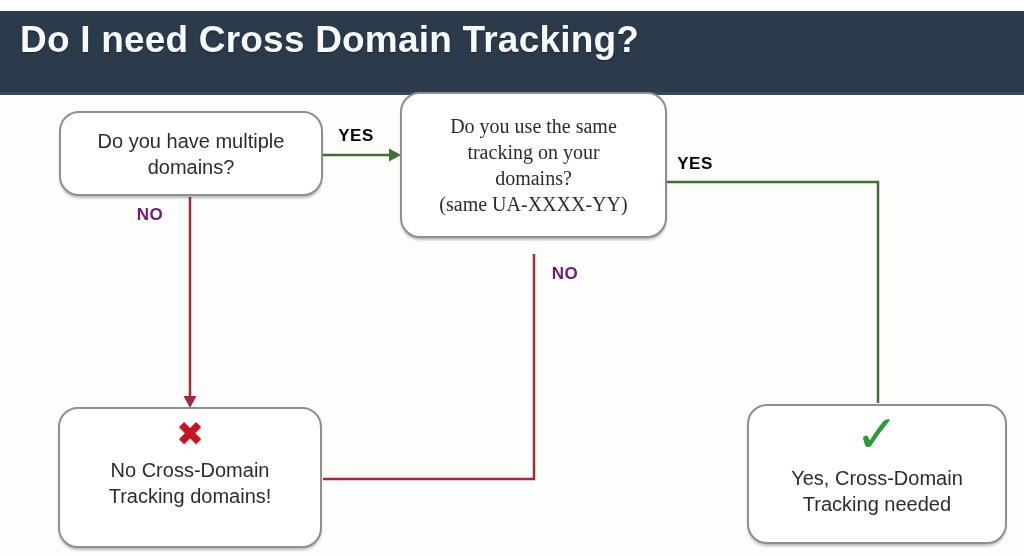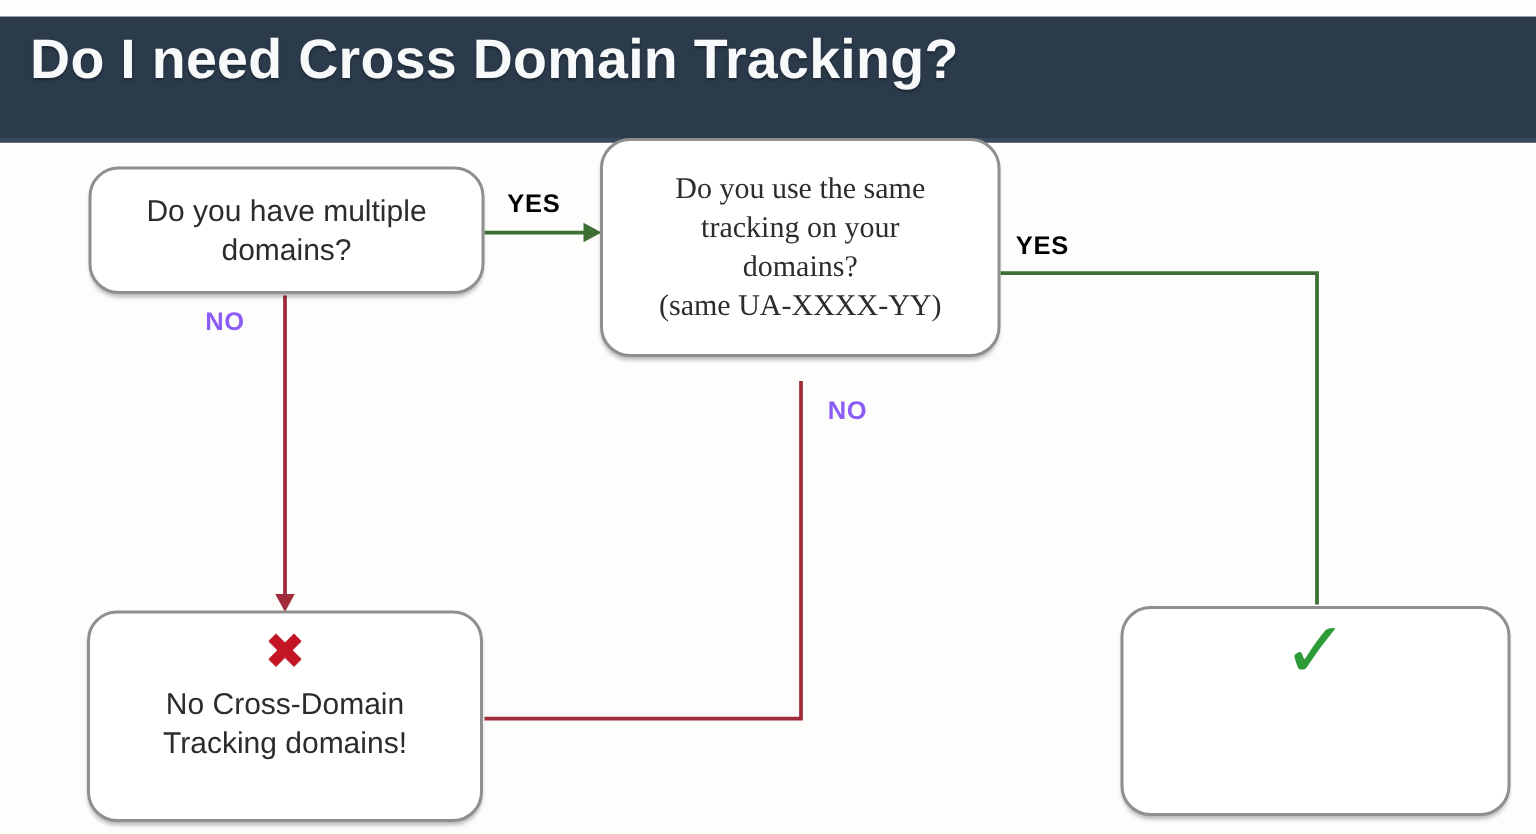--- a/index.html
+++ b/index.html
@@ -51,21 +51,21 @@
     font-size:52px;line-height:54px;font-weight:bold;color:#2d9b38;
     margin-bottom:4px;
   }
 
   
   .edge-label{
     position:absolute;z-index:3;width:60px;text-align:center;
     font-size:17px;font-weight:bold;letter-spacing:0.5px;
   }
   .edge-label.yes{color:#000000;}
-  .edge-label.no{color:#8b5cf6;}
+  .edge-label.no{color:#701a75;}
   #label-q1-yes{left:326px;top:115px;}
   #label-q1-no{left:120px;top:194px;}
   #label-q2-yes{left:665px;top:143px;}
   #label-q2-no{left:535px;top:253px;}
 </style>
 </head>
 <body>
 
 <div class="stage">
 
@@ -107,20 +107,22 @@
   </div>
 
   <div class="node" id="node-no">
     <span class="cross-glyph">✖</span>
     <div class="txt">No Cross-Domain
 Tracking domains!</div>
   </div>
 
   <div class="node" id="node-yes">
     <span class="check-glyph">✓</span>
+    <div class="txt">Yes, Cross-Domain
+Tracking needed</div>
   </div>
 
   <div class="edge-label yes" id="label-q1-yes">YES</div>
   <div class="edge-label no" id="label-q1-no">NO</div>
   <div class="edge-label yes" id="label-q2-yes">YES</div>
   <div class="edge-label no" id="label-q2-no">NO</div>
 
 </div>
 
 </body></html>

